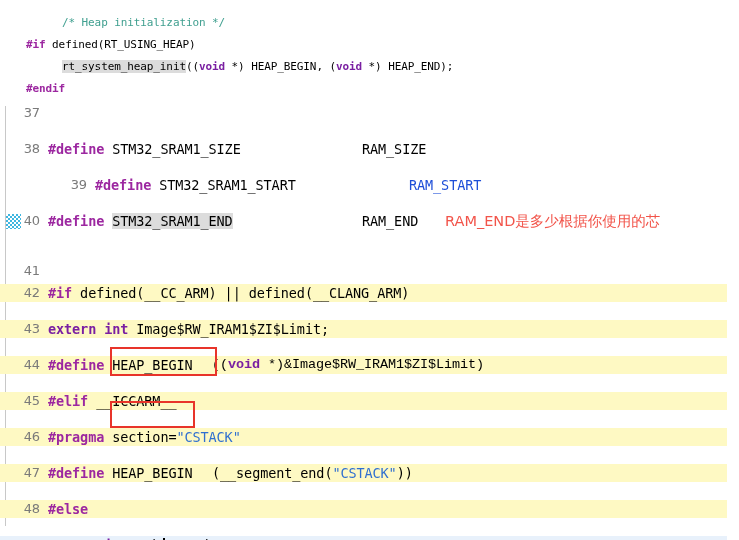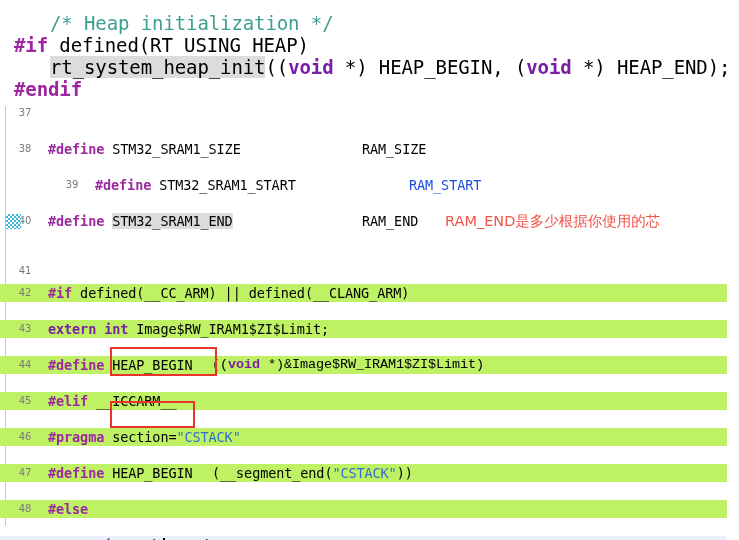--- a/index.html
+++ b/index.html
@@ -16,22 +16,22 @@
 
   
   #top-panel {
     position: absolute;
     left: 0; top: 0;
     width: 739px; height: 100px;
     background: #ffffff;
   }
   #top-panel .code-line {
     position: absolute;
-    left: 14px;
-    font-size: 19px;
+    left: 26px;
+    font-size: 11px;
     line-height: 18px;
     white-space: pre;
     color: #000000;
     letter-spacing: -0.1px;
     text-align: right;
   }
 
   
   #editor {
     position: absolute;
@@ -56,40 +56,40 @@
     width: 739px;
     white-space: pre;
     font-size: 13.5px;
     line-height: 18px;
     letter-spacing: -0.1px;
   }
   .row .ln {
     position: absolute;
     left: 10px;
     width: 30px;
-    text-align: center;
+    text-align: right;
     color: #7a7a7a;
-    font-size: 10px;
+    font-size: 13px;
     font-family: "DejaVu Sans", "Liberation Sans", sans-serif;
   }
   .row .src {
     position: absolute;
     left: 48px;
     color: #000000;
   }
   .row .note {
     position: absolute;
     color: #f2544a;
     font-family: "DejaVu Sans", "Liberation Sans", sans-serif;
     font-size: 14.5px;
     letter-spacing: 0px;
     white-space: nowrap;
   }
   
-  .row.shade-grey { background: #bef264; }
+  .row.shade-grey { background: #fef9c3; }
   .row.shade-grey .ln { background: transparent; }
   .row.shade-blue { background: #e8f1fb; }
 
   
   .row.shade-grey::after {
     content: "";
     position: absolute;
     right: 0; top: 0;
     width: 12px; height: 18px;
     background: #ffffff;

